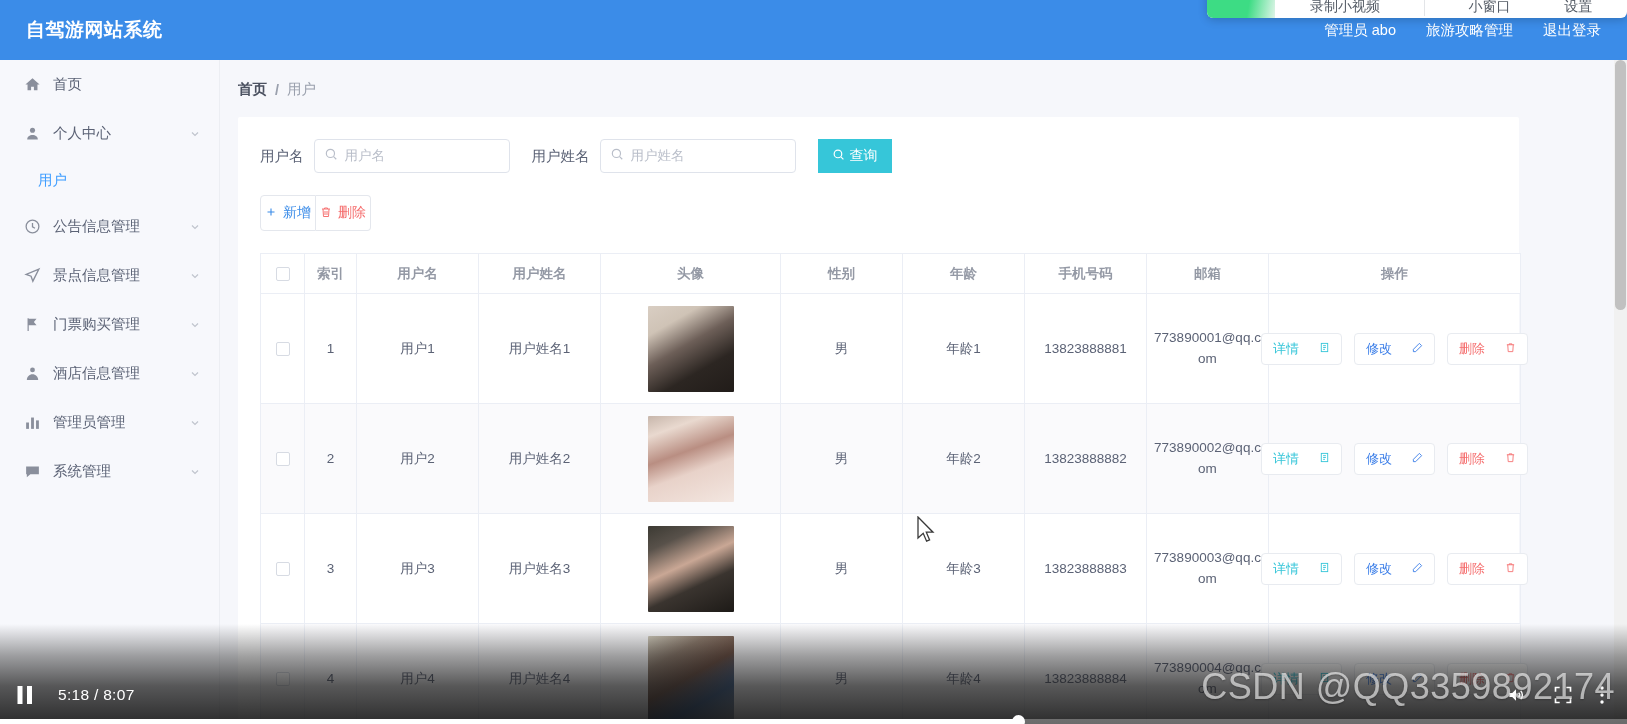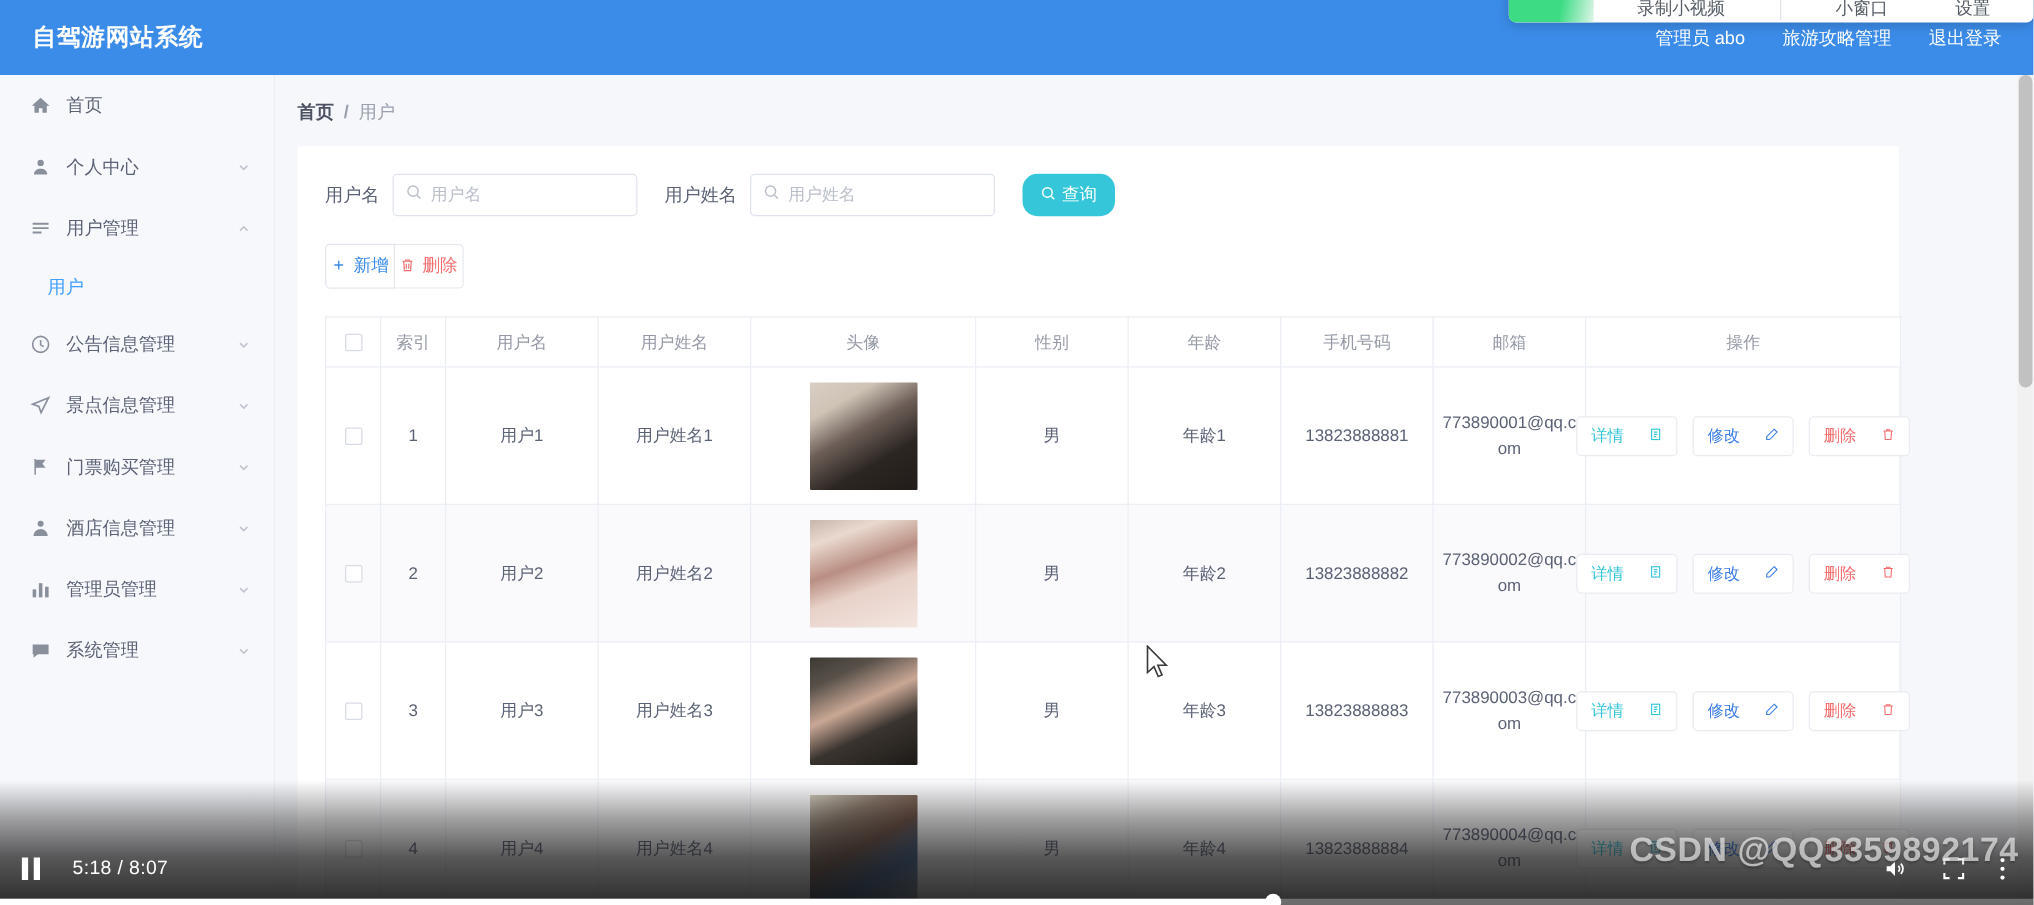--- a/index.html
+++ b/index.html
@@ -103,37 +103,37 @@
     position: relative; width: 196px; height: 34px; margin-right: 22px;
     border: 1px solid #dfe3eb; border-radius: 4px; background: #fff;
     display: flex; align-items: center; padding-left: 30px;
   }
   .fl-input .ph { color: #b9bec9; font-size: 13.5px; }
   .fl-input .s-ic {
     position: absolute; left: 9px; top: 50%; transform: translateY(-50%);
     color: #b9bec9;
   }
   .btn-query {
-    height: 34px; min-width: 74px; background: #36c6d9; border-radius: 12px;
+    height: 34px; min-width: 74px; background: #36c6d9; border-radius: 0;
     color: #fff; font-size: 14px; display: flex; align-items: center; justify-content: center;
     gap: 5px; cursor: pointer; padding: 0 12px;
   }
 
   .ops-row { display: flex; margin-top: 22px; }
   .btn-ops {
     height: 36px; padding: 0 4px; border: 1px solid #e4e7ed; background: #fff;
     display: flex; align-items: center; gap: 6px; font-size: 14px; cursor: pointer;
   }
   .btn-add { color: #3b8ce8; border-radius: 4px 0 0 4px; }
   .btn-del { color: #f56c6c; border-left: none; border-radius: 0 4px 4px 0; }
 
   
   .tbl { margin-top: 22px; width: 100%; border-collapse: collapse; table-layout: fixed; }
   .tbl th {
-    height: 40px; font-size: 13.5px; font-weight: normal; color: #9499a5;
+    height: 40px; font-size: 13.5px; font-weight: bold; color: #9499a5;
     border: 1px solid #ebeef5; border-left: none; background: #fff;
   }
   .tbl th:first-child { border-left: 1px solid #ebeef5; }
   .tbl td {
     font-size: 13.5px; color: #5b6275; text-align: center; vertical-align: middle;
     border: 1px solid #ebeef5; border-top: none; border-left: none;
     padding: 8px 6px;
   }
   .tbl td:first-child { border-left: 1px solid #ebeef5; }
   .tbl tbody tr:nth-child(even) td { background: #fafafc; }
@@ -188,22 +188,22 @@
   .progress {
     position: absolute; left: 0; bottom: 0; width: 1627px; height: 5px; z-index: 26;
     background: rgba(255,255,255,0.30);
   }
   .progress .played { position: absolute; left: 0; top: 0; height: 5px; width: 1020px; background: #ffffff; }
   .progress .knob {
     position: absolute; left: 1012px; top: -4px; width: 13px; height: 13px;
     border-radius: 50%; background: #ffffff;
   }
   .watermark {
-    position: absolute; right: 12px; bottom: 28px; z-index: 27;
-    font-size: 27px; color: rgba(255,255,255,0.62); font-weight: bold;
+    position: absolute; right: 12px; bottom: 16px; z-index: 27;
+    font-size: 36px; color: rgba(255,255,255,0.62); font-weight: normal;
     letter-spacing: .5px; white-space: nowrap;
     text-shadow: 0 1px 2px rgba(0,0,0,.25);
   }
 </style>
 </head>
 <body>
 
 <div id="app">
 
   <div class="topbar">
@@ -244,33 +244,20 @@
           </svg>
       </span>
       <span class="mi-label">个人中心</span>
       <span class="mi-arrow">
         <svg width="12" height="12" viewBox="0 0 24 24" fill="none" stroke="currentColor" stroke-width="2.4">
             <path d="M6 9l6 6 6-6"></path>
           </svg>
       </span>
     </div>
 
-    <div class="menu-item">
-      <span class="mi-icon">
-        <svg width="17" height="17" viewBox="0 0 24 24" fill="none" stroke="currentColor" stroke-width="2.2">
-            <path d="M3 7h18M3 12h18M3 17h10"></path>
-          </svg>
-      </span>
-      <span class="mi-label">用户管理</span>
-      <span class="mi-arrow">
-        <svg width="12" height="12" viewBox="0 0 24 24" fill="none" stroke="currentColor" stroke-width="2.4">
-            <path d="M6 15l6-6 6 6"></path>
-          </svg>
-      </span>
-    </div>
 
     <div class="menu-sub active">
       <span>用户</span>
     </div>
 
     <div class="menu-item">
       <span class="mi-icon">
         <svg width="17" height="17" viewBox="0 0 24 24" fill="none" stroke="currentColor" stroke-width="1.8">
             <circle cx="12" cy="12" r="9"></circle>
             <path d="M12 7v5.5l3.5 2"></path>

